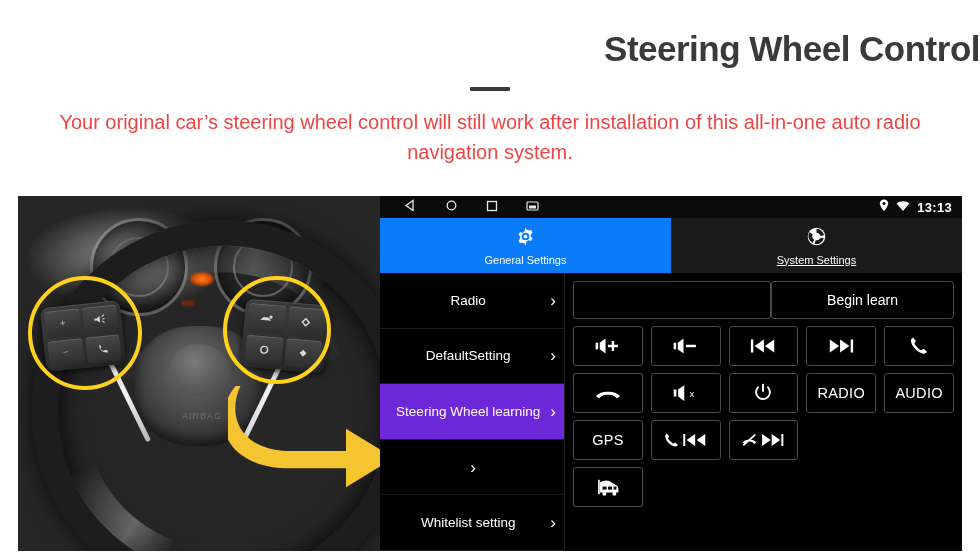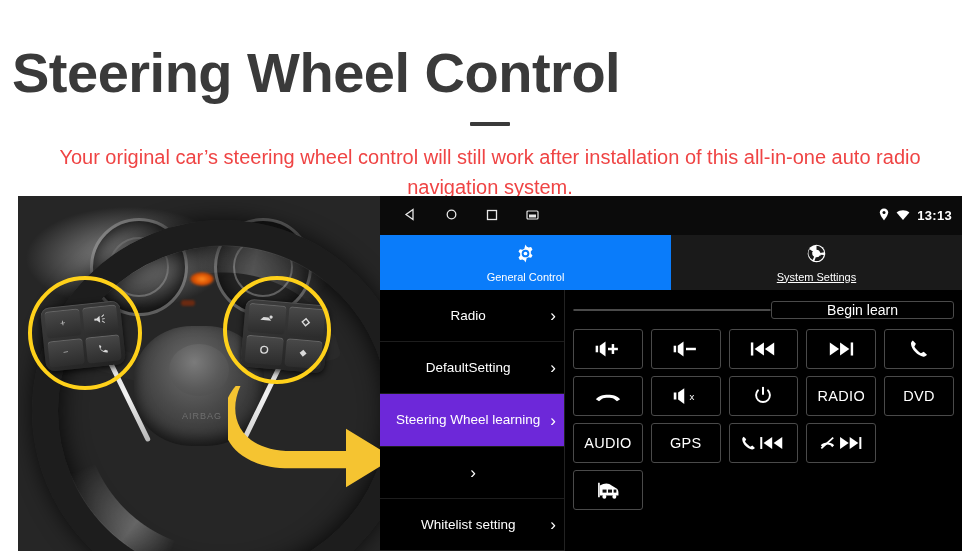--- a/index.html
+++ b/index.html
@@ -7,27 +7,27 @@
     width:980px;height:560px;
     background:#ffffff;
     font-family:"Liberation Sans", sans-serif;
     overflow:hidden;
     position:relative;
   }
 
   
   .header{ width:980px; padding-top:30px; box-sizing:border-box; }
   .page-title{
-    text-align:left;
-    font-size:56px;
+    text-align:right;
+    font-size:35px;
     font-weight:bold;
     color:#3a3a3a;
     letter-spacing:-0.5px;
     line-height:1.1;
-    margin:12px;
+    margin:0;
   }
   .title-rule{
     width:40px;height:4px;background:#3a3a3a;
     margin:18px auto 0 auto;border-radius:1px;
   }
   .subtitle{
     text-align:center;
     font-size:20px;
     color:#ef4444;
     line-height:1.5;
@@ -154,21 +154,21 @@
   .arrow-wrap{position:absolute;left:210px;top:190px;width:170px;height:120px;pointer-events:none;}
 
   
   .unit{
     flex:1 1 auto;
     position:relative;
     background:#050505;
     display:flex;flex-direction:column;
   }
   .statusbar{
-    height:39px;background:#0b0b0b;
+    height:22px;background:#0b0b0b;
     display:flex;align-items:center;
     padding:0 10px 0 24px;box-sizing:border-box;
     color:#e8e8e8;
   }
   .sb-left{display:flex;align-items:center;gap:28px;flex:0 0 auto;}
   .sb-spacer{flex:1 1 auto;}
   .sb-right{display:flex;align-items:center;gap:7px;}
   .sb-time{font-size:13px;font-weight:bold;color:#fff;letter-spacing:.3px;}
 
   .tabs{height:55px;display:flex;}
@@ -204,21 +204,21 @@
     flex:0 0 auto;color:#fff;font-size:17px;line-height:1;
     margin-left:2px;padding-right:4px;font-weight:300;
   }
 
   .content{
     flex:1 1 auto;background:#000;
     padding:8px 8px 4px 8px;box-sizing:border-box;
     display:flex;flex-direction:column;gap:7px;
     min-width:0;
   }
-  .row-top{display:flex;gap:0;height:24px;align-items:center;}
+  .row-top{display:flex;gap:0;height:38px;}
   .learn-display{
     flex:1 1 52%;border:1px solid #4a4a4a;border-radius:3px;background:#000;
   }
   .begin-btn{
     flex:1 1 48%;border:1px solid #4a4a4a;border-radius:3px;background:#000;
     display:flex;align-items:center;justify-content:center;
     color:#fff;font-size:14px;
   }
   .grid{
     display:grid;grid-template-columns:repeat(5,1fr);
@@ -359,21 +359,21 @@
 
     <div class="tabs">
       <div class="tab active">
         <span>
           <svg width="21" height="21" viewBox="0 0 24 24">
             <path fill="#ffffff" d="M12 1.8l1.5 2.6a8.6 8.6 0 0 1 2 .8l2.9-.6 1.6 2.8-2 2.2c.1.4.1.8.1 1.2s0 .8-.1 1.2l2 2.2-1.6 2.8-2.9-.6a8.6 8.6 0 0 1-2 .8L12 22.2l-1.5-2.6a8.6 8.6 0 0 1-2-.8l-2.9.6L4 16.6l2-2.2a8 8 0 0 1 0-2.4l-2-2.2 1.6-2.8 2.9.6a8.6 8.6 0 0 1 2-.8L12 1.8z"></path>
             <circle cx="12" cy="12" r="4.4" fill="#0a7cfa"></circle>
             <circle cx="12" cy="12" r="2.1" fill="#ffffff"></circle>
           </svg>
         </span>
-        <span class="tab-label">General Control</span>
+        <span class="tab-label">General Settings</span>
       </div>
       <div class="tab inactive">
         <span>
           <svg width="21" height="21" viewBox="0 0 24 24">
             <circle cx="12" cy="12" r="10" fill="#ffffff"></circle>
             <path d="M12 3.2 A8.8 8.8 0 0 1 20.6 10.5 L16.2 11.3 A4.5 4.5 0 0 0 12 7.7 Z" fill="#1a1a1a"></path>
             <path d="M20.4 13.6 A8.8 8.8 0 0 1 9.6 20.4 L11.2 16.2 A4.5 4.5 0 0 0 16.2 13.4 Z" fill="#1a1a1a"></path>
             <path d="M7.6 19.5 A8.8 8.8 0 0 1 4 7.2 L7.9 9.6 A4.5 4.5 0 0 0 9.3 15.6 Z" fill="#1a1a1a"></path>
             <text x="12" y="15.2" font-size="7" fill="#ffffff" text-anchor="middle" font-family="Liberation Sans, sans-serif">YG</text>
           </svg>
@@ -470,21 +470,20 @@
 
           <div class="gbtn">
             <svg width="20" height="20" viewBox="0 0 22 22">
               <path d="M5.5 4.8 A7.6 7.6 0 1 0 16.5 4.8" fill="none" stroke="#fff" stroke-width="2.1" stroke-linecap="round"></path>
               <rect x="9.9" y="1" width="2.2" height="8.6" fill="#fff"></rect>
             </svg>
           </div>
 
           <div class="gbtn">RADIO</div>
 
-          <div class="gbtn">DVD</div>
           <div class="gbtn">AUDIO</div>
           <div class="gbtn">GPS</div>
 
           <div class="gbtn">
             <svg width="44" height="16" viewBox="0 0 48 16">
               <path d="M3 1.2 C2 2 1.2 3.2 1.4 4.4 C1.9 9.2 7.2 14.5 12 15 C13.2 15.2 14.4 14.4 15.2 13.4 L12.4 10.7 L10 12 C8.1 10.8 5.6 8.3 4.4 6.4 L5.7 4 Z" fill="#fff"></path>
               <rect x="21" y="1.5" width="2.2" height="13" fill="#fff"></rect>
               <polygon points="34,1.5 34,14.5 24.6,8" fill="#fff"></polygon>
               <polygon points="45,1.5 45,14.5 35.6,8" fill="#fff"></polygon>
             </svg>

